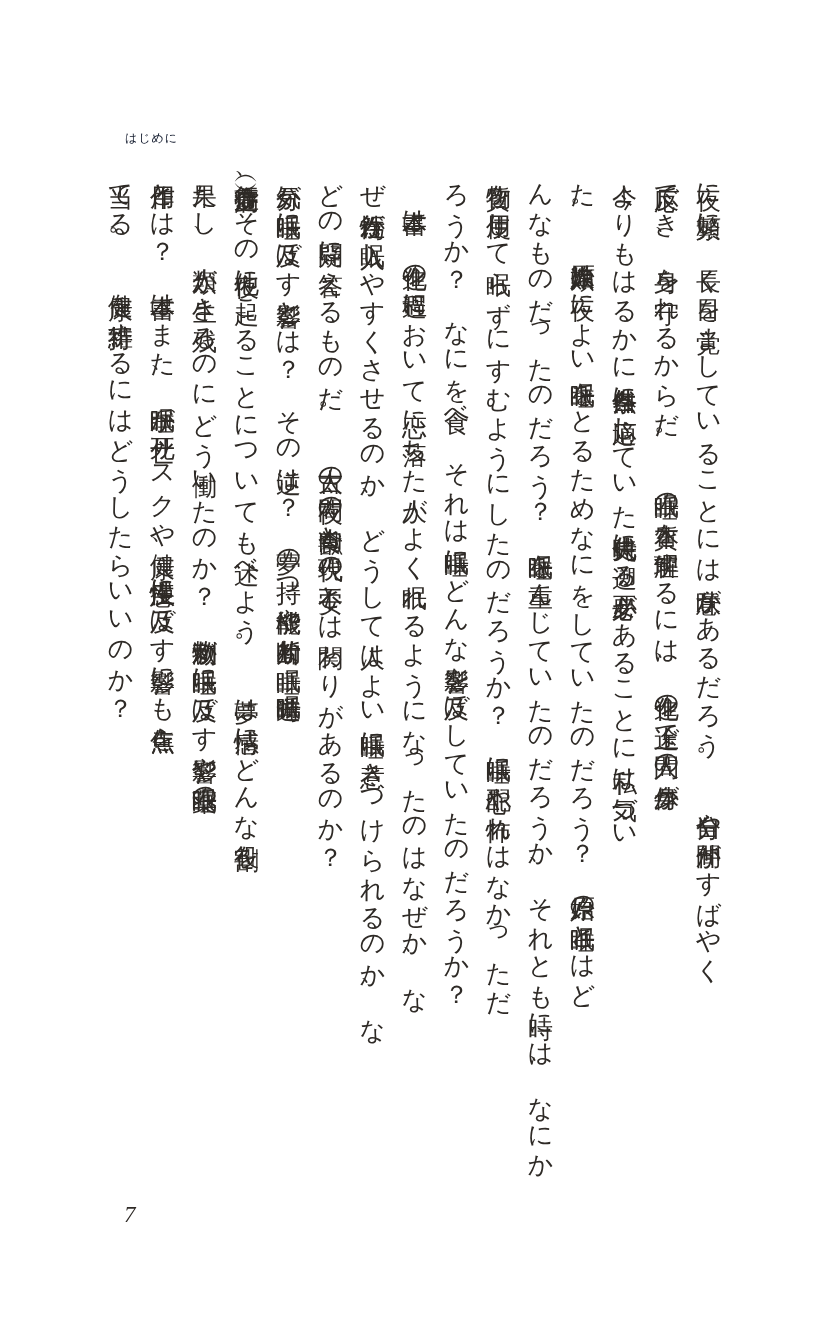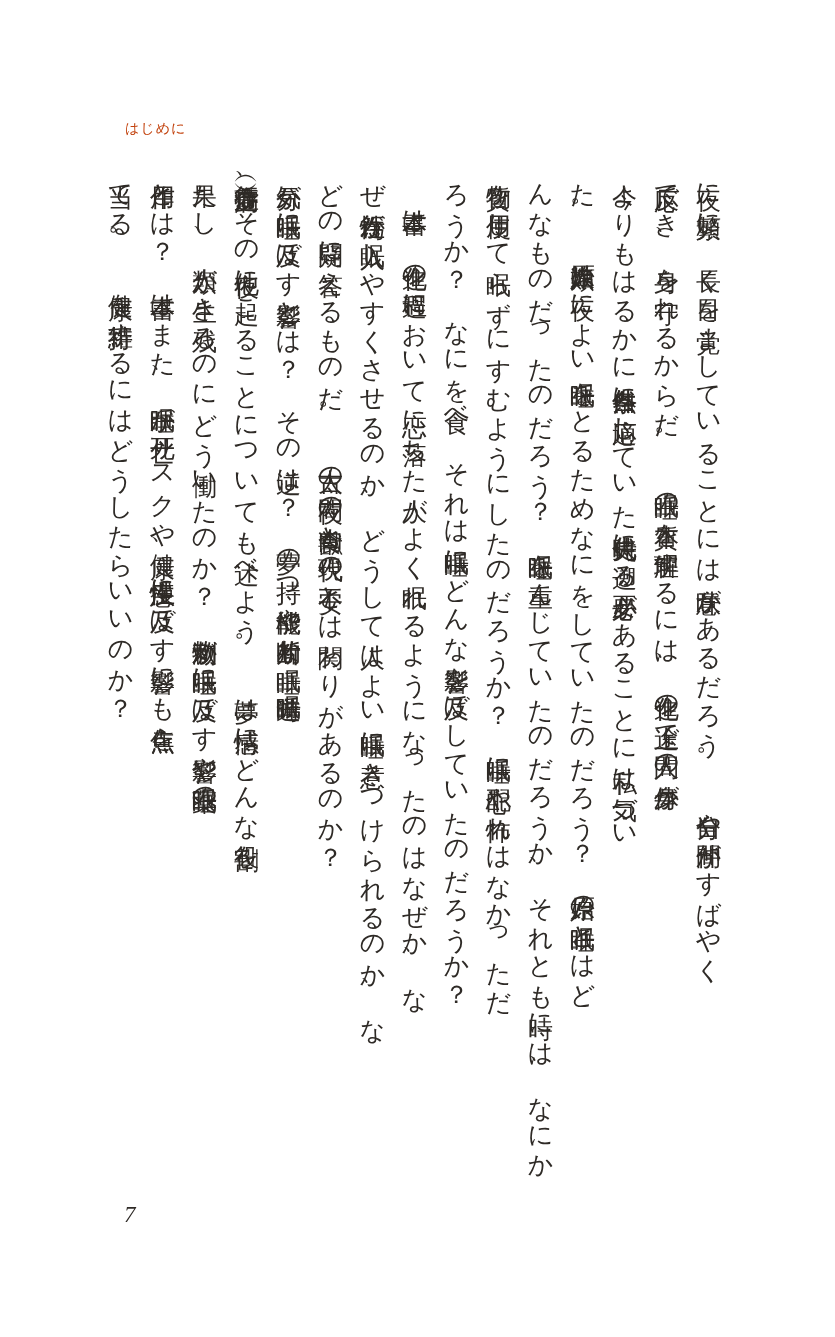--- a/index.html
+++ b/index.html
@@ -12,24 +12,24 @@
     width: 835px;
     height: 1337px;
     background: #ffffff;
     color: #2e2a26;
     font-family: "Liberation Serif", "DejaVu Serif", serif;
     overflow: hidden;
   }
   .running-header {
     position: absolute;
     left: 125px;
-    top: 120px;
-    font-size: 14px;
+    top: 130px;
+    font-size: 12px;
     letter-spacing: 1px;
-    color: #c2410c;
+    color: #0f172a;
     white-space: nowrap;
   }
   .vtext {
     position: absolute;
     top: 166px;
     left: 99px;
     width: 630px;
     height: 1030px;
     writing-mode: vertical-rl;
     -webkit-writing-mode: vertical-rl;

